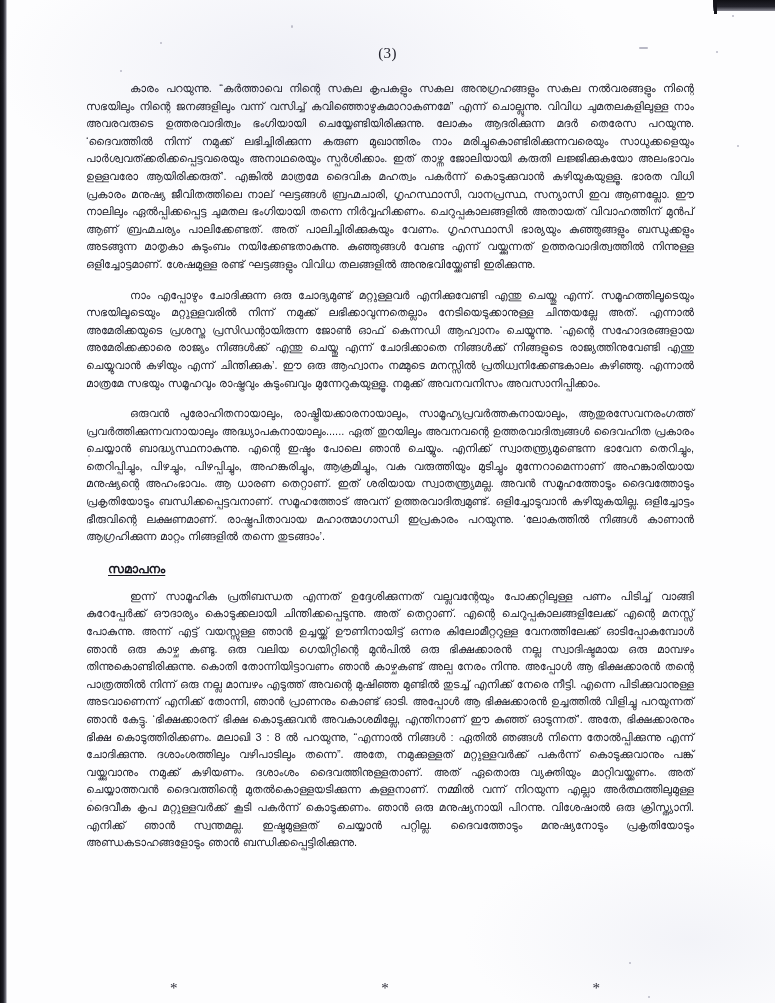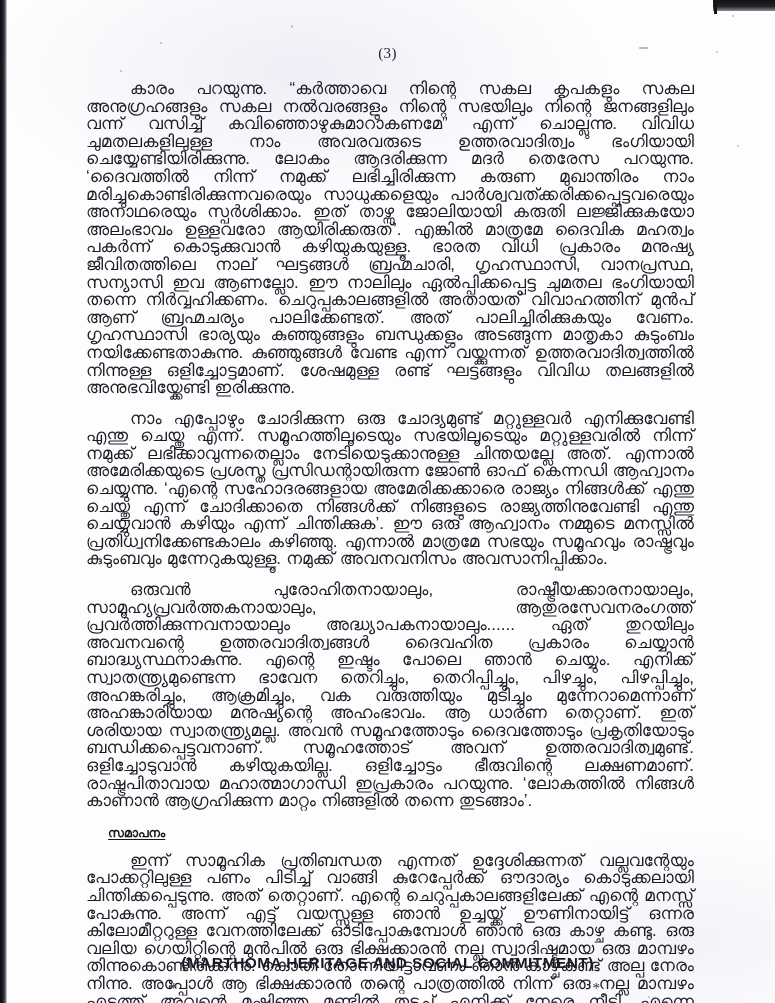--- a/index.html
+++ b/index.html
@@ -81,21 +81,21 @@
     top: 80px;
     width: 608px;
   }
 
   p.para {
     margin: 0 0 13px 0;
     text-indent: 44px;
     text-align: justify;
     text-justify: inter-word;
     font-family: "Liberation Sans", "DejaVu Sans", sans-serif;
-    font-size: 17px;
+    font-size: 11px;
     line-height: 17.6px;
     color: #1b1b26;
     word-spacing: 0.5px;
     hyphens: none;
   }
 
   .section-heading {
     margin: 2px 0 12px 22px;
     font-family: "Liberation Sans", "DejaVu Sans", sans-serif;
     font-size: 12.4px;
@@ -167,21 +167,20 @@
       <p class="para">ഒരുവൻ പുരോഹിതനായാലും, രാഷ്ട്രീയക്കാരനായാലും, സാമൂഹ്യപ്രവർത്തകനായാലും, ആതുരസേവനരംഗത്ത് പ്രവർത്തിക്കുന്നവനായാലും അദ്ധ്യാപകനായാലും...... ഏത് തുറയിലും അവനവന്റെ ഉത്തരവാദിത്വങ്ങൾ ദൈവഹിത പ്രകാരം ചെയ്യാൻ ബാദ്ധ്യസ്ഥനാകുന്നു. എന്റെ ഇഷ്ടം പോലെ ഞാൻ ചെയ്യും. എനിക്ക് സ്വാതന്ത്ര്യമുണ്ടെന്ന ഭാവേന തെറിച്ചും, തെറിപ്പിച്ചും, പിഴച്ചും, പിഴപ്പിച്ചും, അഹങ്കരിച്ചും, ആക്രമിച്ചും, വക വരുത്തിയും മുടിച്ചും മുന്നേറാമെന്നാണ് അഹങ്കാരിയായ മനുഷ്യന്റെ അഹംഭാവം. ആ ധാരണ തെറ്റാണ്. ഇത് ശരിയായ സ്വാതന്ത്ര്യമല്ല. അവൻ സമൂഹത്തോടും ദൈവത്തോടും പ്രകൃതിയോടും ബന്ധിക്കപ്പെട്ടവനാണ്. സമൂഹത്തോട് അവന് ഉത്തരവാദിത്വമുണ്ട്. ഒളിച്ചോടുവാൻ കഴിയുകയില്ല. ഒളിച്ചോട്ടം ഭീരുവിന്റെ ലക്ഷണമാണ്. രാഷ്ട്രപിതാവായ മഹാത്മാഗാന്ധി ഇപ്രകാരം പറയുന്നു. ‘ലോകത്തിൽ നിങ്ങൾ കാണാൻ ആഗ്രഹിക്കുന്ന മാറ്റം നിങ്ങളിൽ തന്നെ തുടങ്ങാം’.</p>
 
       <div class="heading-row">
         <span class="section-heading">സമാപനം</span>
       </div>
 
       <p class="para">ഇന്ന് സാമൂഹിക പ്രതിബന്ധത എന്നത് ഉദ്ദേശിക്കുന്നത് വല്ലവന്റേയും പോക്കറ്റിലുള്ള പണം പിടിച്ച് വാങ്ങി കുറേപ്പേർക്ക് ഔദാര്യം കൊടുക്കലായി ചിന്തിക്കപ്പെടുന്നു. അത് തെറ്റാണ്. എന്റെ ചെറുപ്പകാലങ്ങളിലേക്ക് എന്റെ മനസ്സ് പോകുന്നു. അന്ന് എട്ട് വയസ്സുള്ള ഞാൻ ഉച്ചയ്ക്ക് ഊണിനായിട്ട് ഒന്നര കിലോമീറ്ററുള്ള വേനത്തിലേക്ക് ഓടിപ്പോകുമ്പോൾ ഞാൻ ഒരു കാഴ്ച കണ്ടു. ഒരു വലിയ ഗെയിറ്റിന്റെ മുൻപിൽ ഒരു ഭിക്ഷക്കാരൻ നല്ല സ്വാദിഷ്ടമായ ഒരു മാമ്പഴം തിന്നുകൊണ്ടിരിക്കുന്നു. കൊതി തോന്നിയിട്ടാവണം ഞാൻ കാഴ്ചകണ്ട് അല്പ നേരം നിന്നു. അപ്പോൾ ആ ഭിക്ഷക്കാരൻ തന്റെ പാത്രത്തിൽ നിന്ന് ഒരു നല്ല മാമ്പഴം എടുത്ത് അവന്റെ മുഷിഞ്ഞ മുണ്ടിൽ തുടച്ച് എനിക്ക് നേരെ നീട്ടി. എന്നെ പിടിക്കുവാനുള്ള അടവാണെന്ന് എനിക്ക് തോന്നി, ഞാൻ പ്രാണനും കൊണ്ട് ഓടി. അപ്പോൾ ആ ഭിക്ഷക്കാരൻ ഉച്ചത്തിൽ വിളിച്ചു പറയുന്നത് ഞാൻ കേട്ടു. ‘ഭിക്ഷക്കാരന് ഭിക്ഷ കൊടുക്കുവൻ അവകാശമില്ലേ, എന്തിനാണ് ഈ കുഞ്ഞ് ഓടുന്നത്’. അതേ, ഭിക്ഷക്കാരനും ഭിക്ഷ കൊടുത്തിരിക്കണം. മലാഖി 3 : 8 ൽ പറയുന്നു, “എന്നാൽ നിങ്ങൾ : ഏതിൽ ഞങ്ങൾ നിന്നെ തോൽപ്പിക്കുന്നു എന്ന് ചോദിക്കുന്നു. ദശാംശത്തിലും വഴിപാടിലും തന്നെ”. അതേ, നമുക്കുള്ളത് മറ്റുള്ളവർക്ക് പകർന്ന് കൊടുക്കുവാനും പങ്ക് വയ്ക്കുവാനും നമുക്ക് കഴിയണം. ദശാംശം ദൈവത്തിനുള്ളതാണ്. അത് ഏതൊരു വ്യക്തിയും മാറ്റിവയ്ക്കണം. അത് ചെയ്യാത്തവൻ ദൈവത്തിന്റെ മുതൽകൊള്ളയടിക്കുന്ന കള്ളനാണ്. നമ്മിൽ വന്ന് നിറയുന്ന എല്ലാ അർത്ഥത്തിലുമുള്ള ദൈവീക കൃപ മറ്റുള്ളവർക്ക് കൂടി പകർന്ന് കൊടുക്കണം. ഞാൻ ഒരു മനുഷ്യനായി പിറന്നു. വിശേഷാൽ ഒരു ക്രിസ്ത്യാനി. എനിക്ക് ഞാൻ സ്വന്തമല്ല. ഇഷ്ടമുള്ളത് ചെയ്യാൻ പറ്റില്ല. ദൈവത്തോടും മനുഷ്യനോടും പ്രകൃതിയോടും അണ്ഡകടാഹങ്ങളോടും ഞാൻ ബന്ധിക്കപ്പെട്ടിരിക്കുന്നു.</p>
 
     </div>
 
-    <div class="footer-title">(MARTHOMA HERITAGE AND SOCIAL COMMITMENT)</div>
 
     <div class="asterisk-row">
       <span>*</span>
       <span>*</span>
       <span>*</span>
     </div>
 
   </div>
 </div>
 

